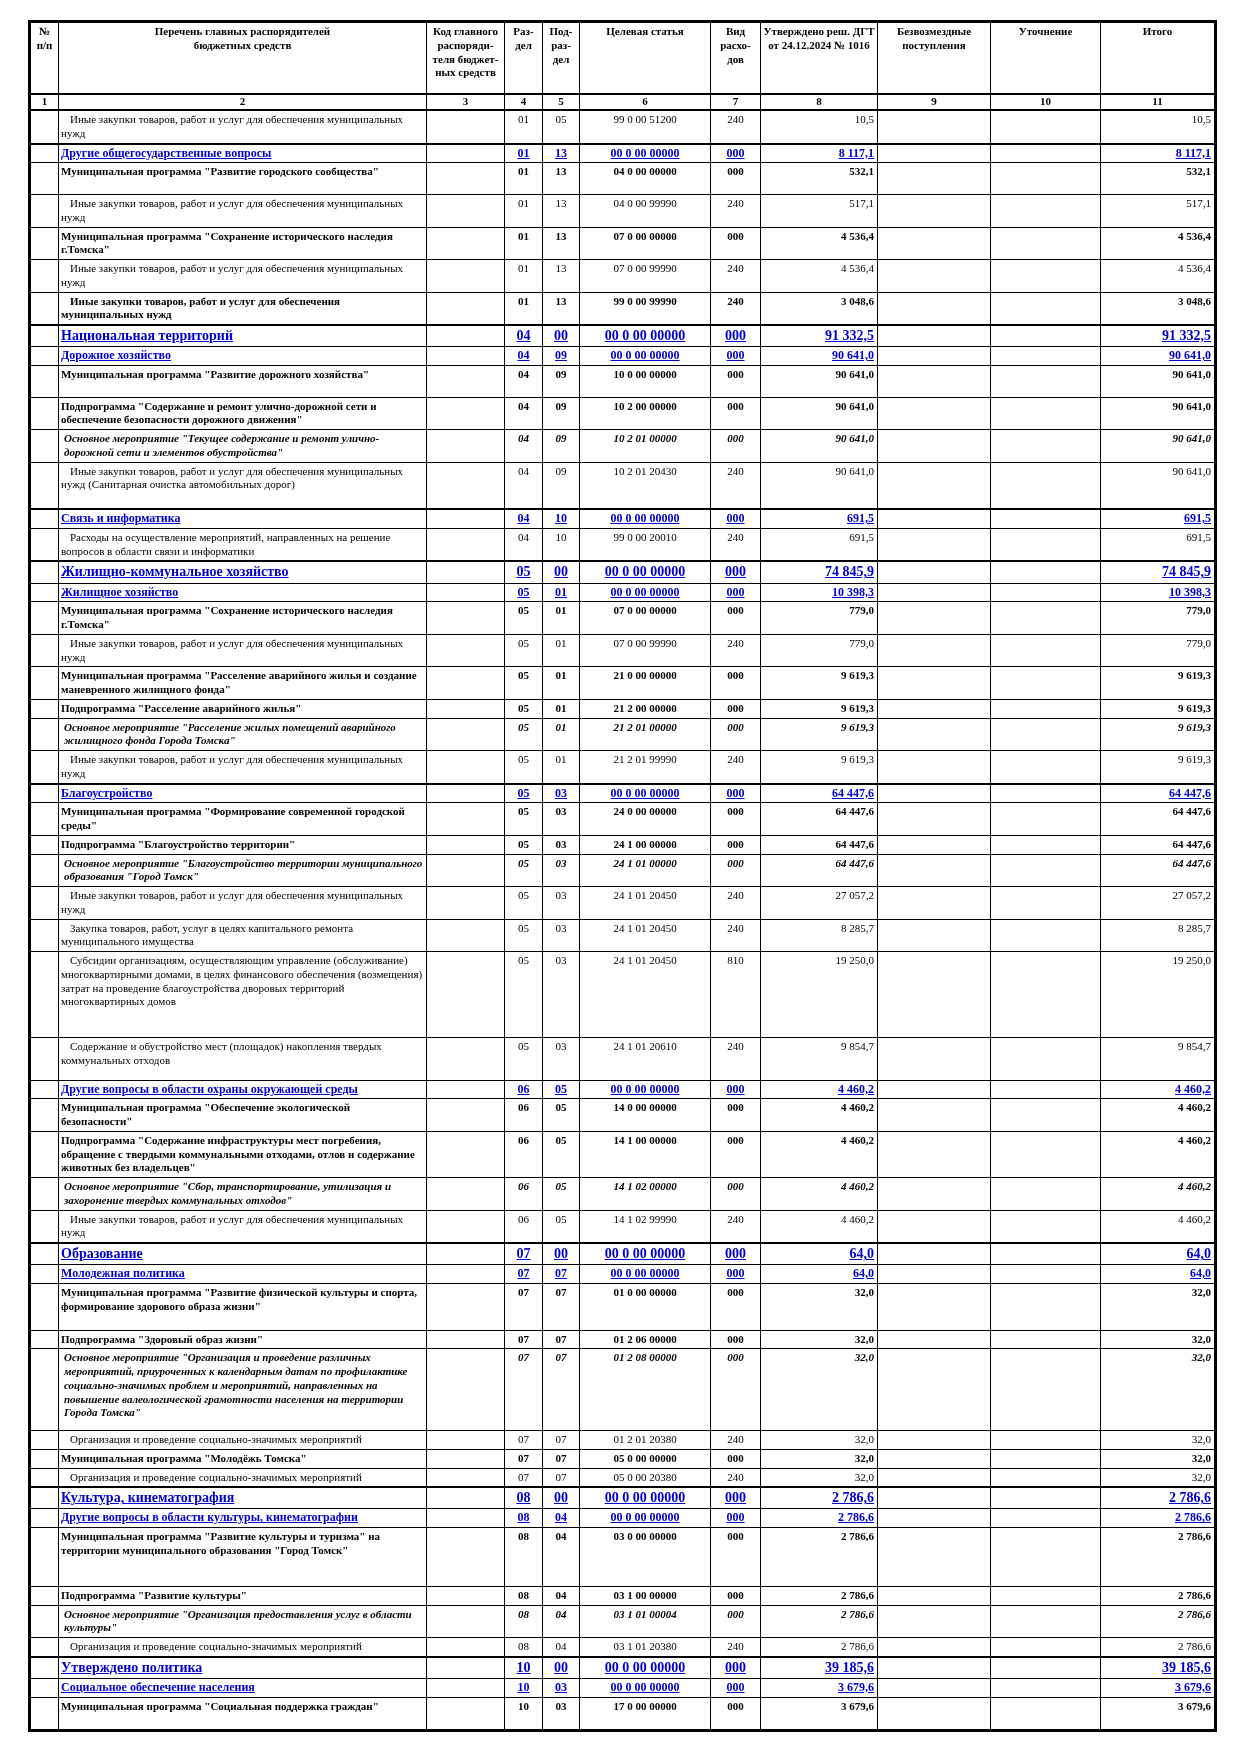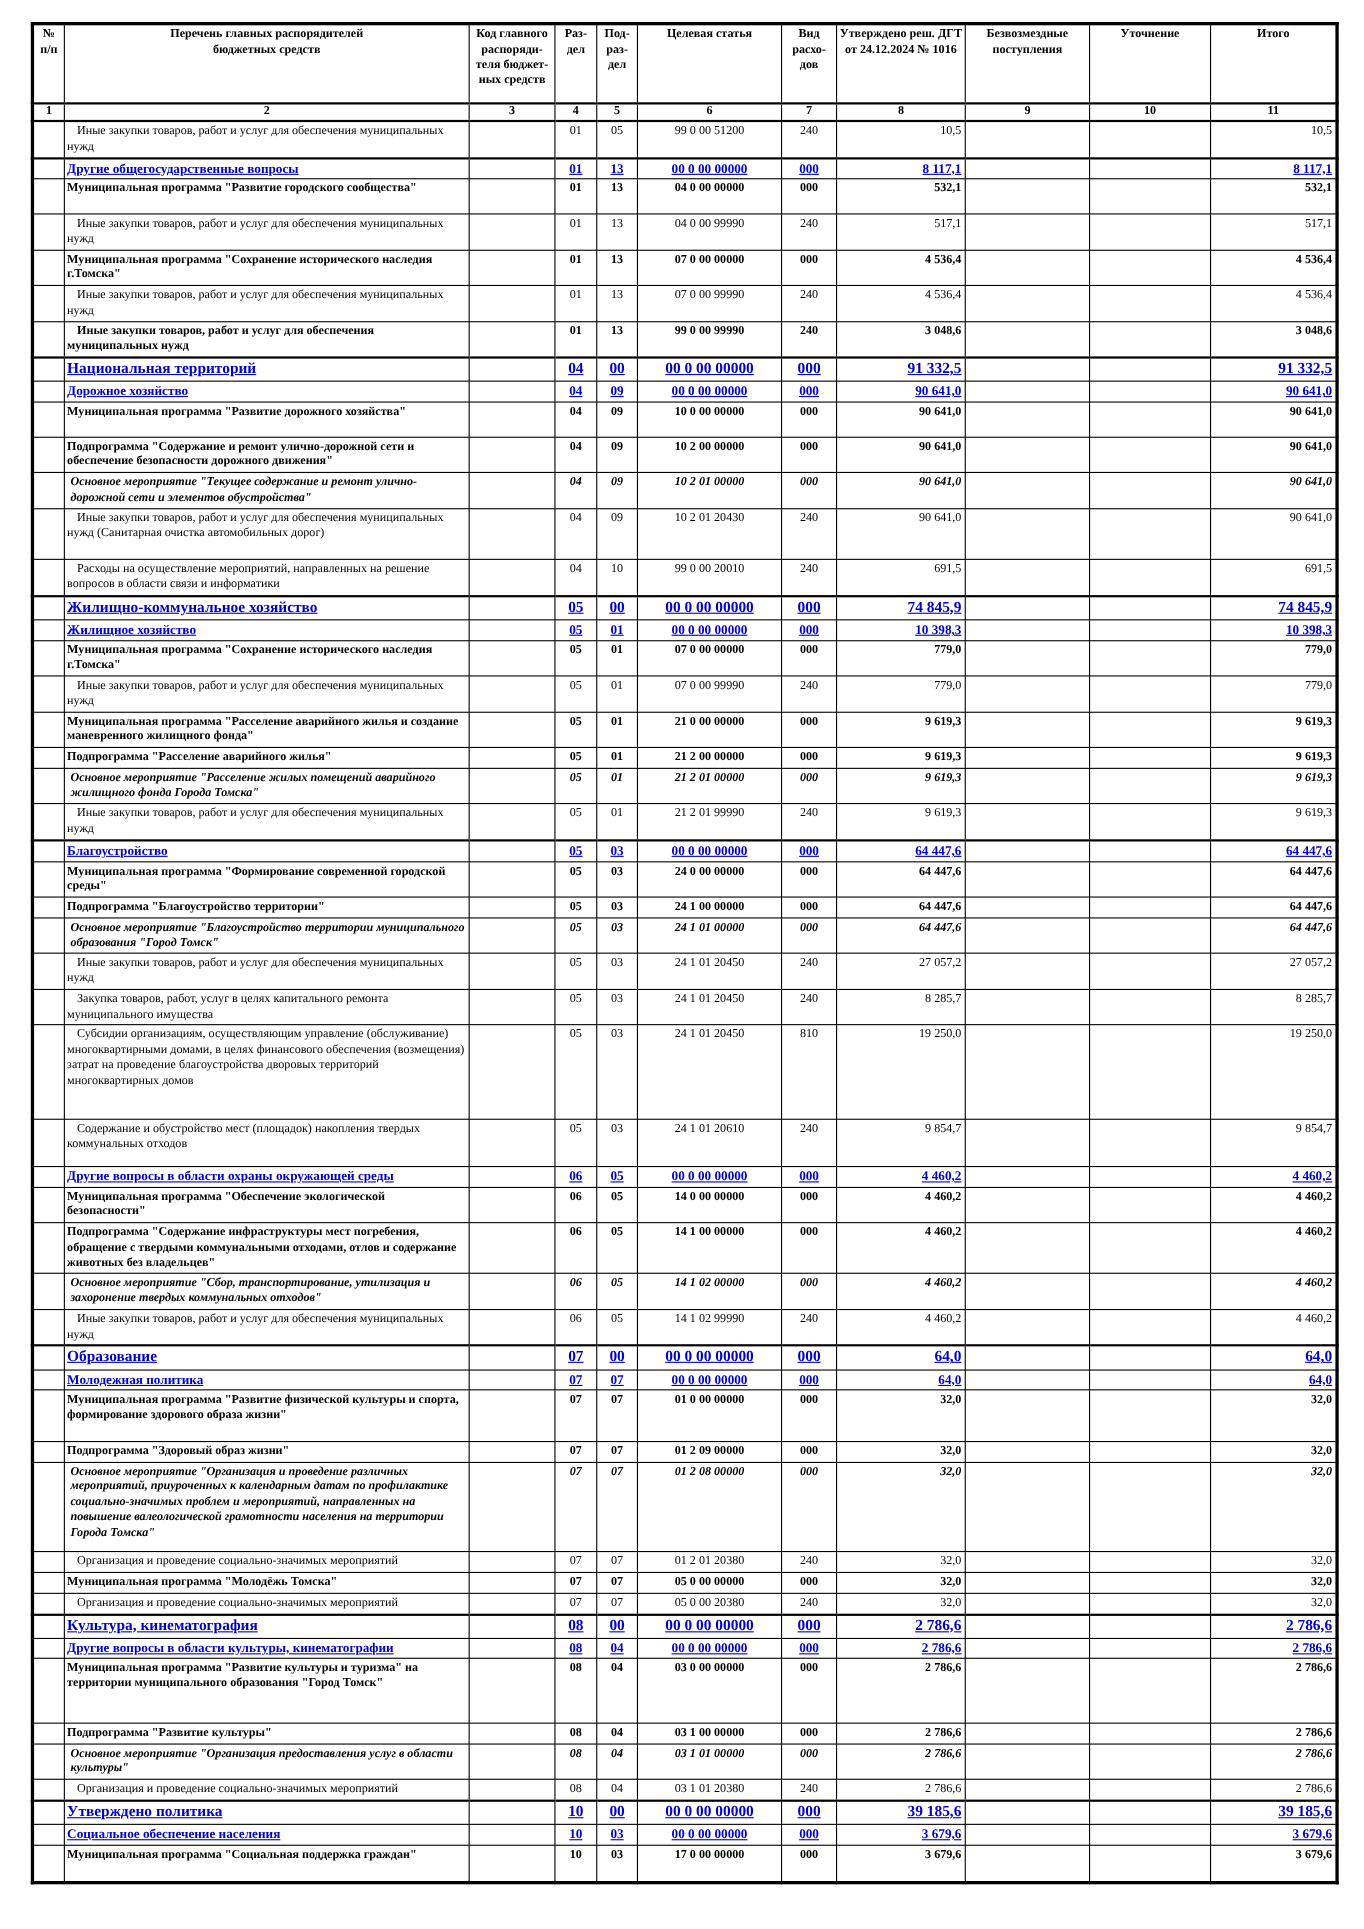--- a/index.html
+++ b/index.html
@@ -246,20 +246,33 @@
           <td class="c-code" style="padding-bottom: 16px;"></td>
           <td class="c-code" style="padding-bottom: 16px;">04</td>
           <td class="c-code" style="padding-bottom: 16px;">09</td>
           <td class="c-code" style="padding-bottom: 16px;">10 2 01 20430</td>
           <td class="c-code" style="padding-bottom: 16px;">240</td>
           <td class="c-amt" style="padding-bottom: 16px;">90 641,0</td>
           <td class="c-amt" style="padding-bottom: 16px;"></td>
           <td class="c-amt" style="padding-bottom: 16px;"></td>
           <td class="c-amt" style="padding-bottom: 16px;">90 641,0</td>
         </tr>
+        <tr class="r-sub thick-top">
+          <td class="c-code"></td>
+          <td class="c-text">Связь и информатика</td>
+          <td class="c-code"></td>
+          <td class="c-code">04</td>
+          <td class="c-code">10</td>
+          <td class="c-code">00 0 00 00000</td>
+          <td class="c-code">000</td>
+          <td class="c-amt">691,5</td>
+          <td class="c-amt"></td>
+          <td class="c-amt"></td>
+          <td class="c-amt">691,5</td>
+        </tr>
         <tr class="r-exp">
           <td class="c-code"></td>
           <td class="c-text">Расходы на осуществление мероприятий, направленных на решение вопросов в области связи и информатики</td>
           <td class="c-code"></td>
           <td class="c-code">04</td>
           <td class="c-code">10</td>
           <td class="c-code">99 0 00 20010</td>
           <td class="c-code">240</td>
           <td class="c-amt">691,5</td>
           <td class="c-amt"></td>
@@ -577,21 +590,21 @@
           <td class="c-amt" style="padding-bottom: 16px;"></td>
           <td class="c-amt" style="padding-bottom: 16px;"></td>
           <td class="c-amt" style="padding-bottom: 16px;">32,0</td>
         </tr>
         <tr class="r-subprog">
           <td class="c-code"></td>
           <td class="c-text">Подпрограмма "Здоровый образ жизни"</td>
           <td class="c-code"></td>
           <td class="c-code">07</td>
           <td class="c-code">07</td>
-          <td class="c-code">01 2 09 00000</td>
+          <td class="c-code">01 2 06 00000</td>
           <td class="c-code">000</td>
           <td class="c-amt">32,0</td>
           <td class="c-amt"></td>
           <td class="c-amt"></td>
           <td class="c-amt">32,0</td>
         </tr>
         <tr class="r-event">
           <td class="c-code" style="padding-bottom: 10px;"></td>
           <td class="c-text" style="padding-bottom: 10px;">Основное мероприятие "Организация и проведение различных мероприятий, приуроченных к календарным датам по профилактике социально-значимых проблем и мероприятий, направленных на повышение валеологической грамотности населения на территории Города Томска"</td>
           <td class="c-code" style="padding-bottom: 10px;"></td>
@@ -694,21 +707,21 @@
           <td class="c-amt"></td>
           <td class="c-amt"></td>
           <td class="c-amt">2 786,6</td>
         </tr>
         <tr class="r-event">
           <td class="c-code"></td>
           <td class="c-text">Основное мероприятие "Организация предоставления услуг в области культуры"</td>
           <td class="c-code"></td>
           <td class="c-code">08</td>
           <td class="c-code">04</td>
-          <td class="c-code">03 1 01 00000</td>
+          <td class="c-code">03 1 01 00004</td>
           <td class="c-code">000</td>
           <td class="c-amt">2 786,6</td>
           <td class="c-amt"></td>
           <td class="c-amt"></td>
           <td class="c-amt">2 786,6</td>
         </tr>
         <tr class="r-exp">
           <td class="c-code"></td>
           <td class="c-text">Организация и проведение социально-значимых мероприятий</td>
           <td class="c-code"></td>

